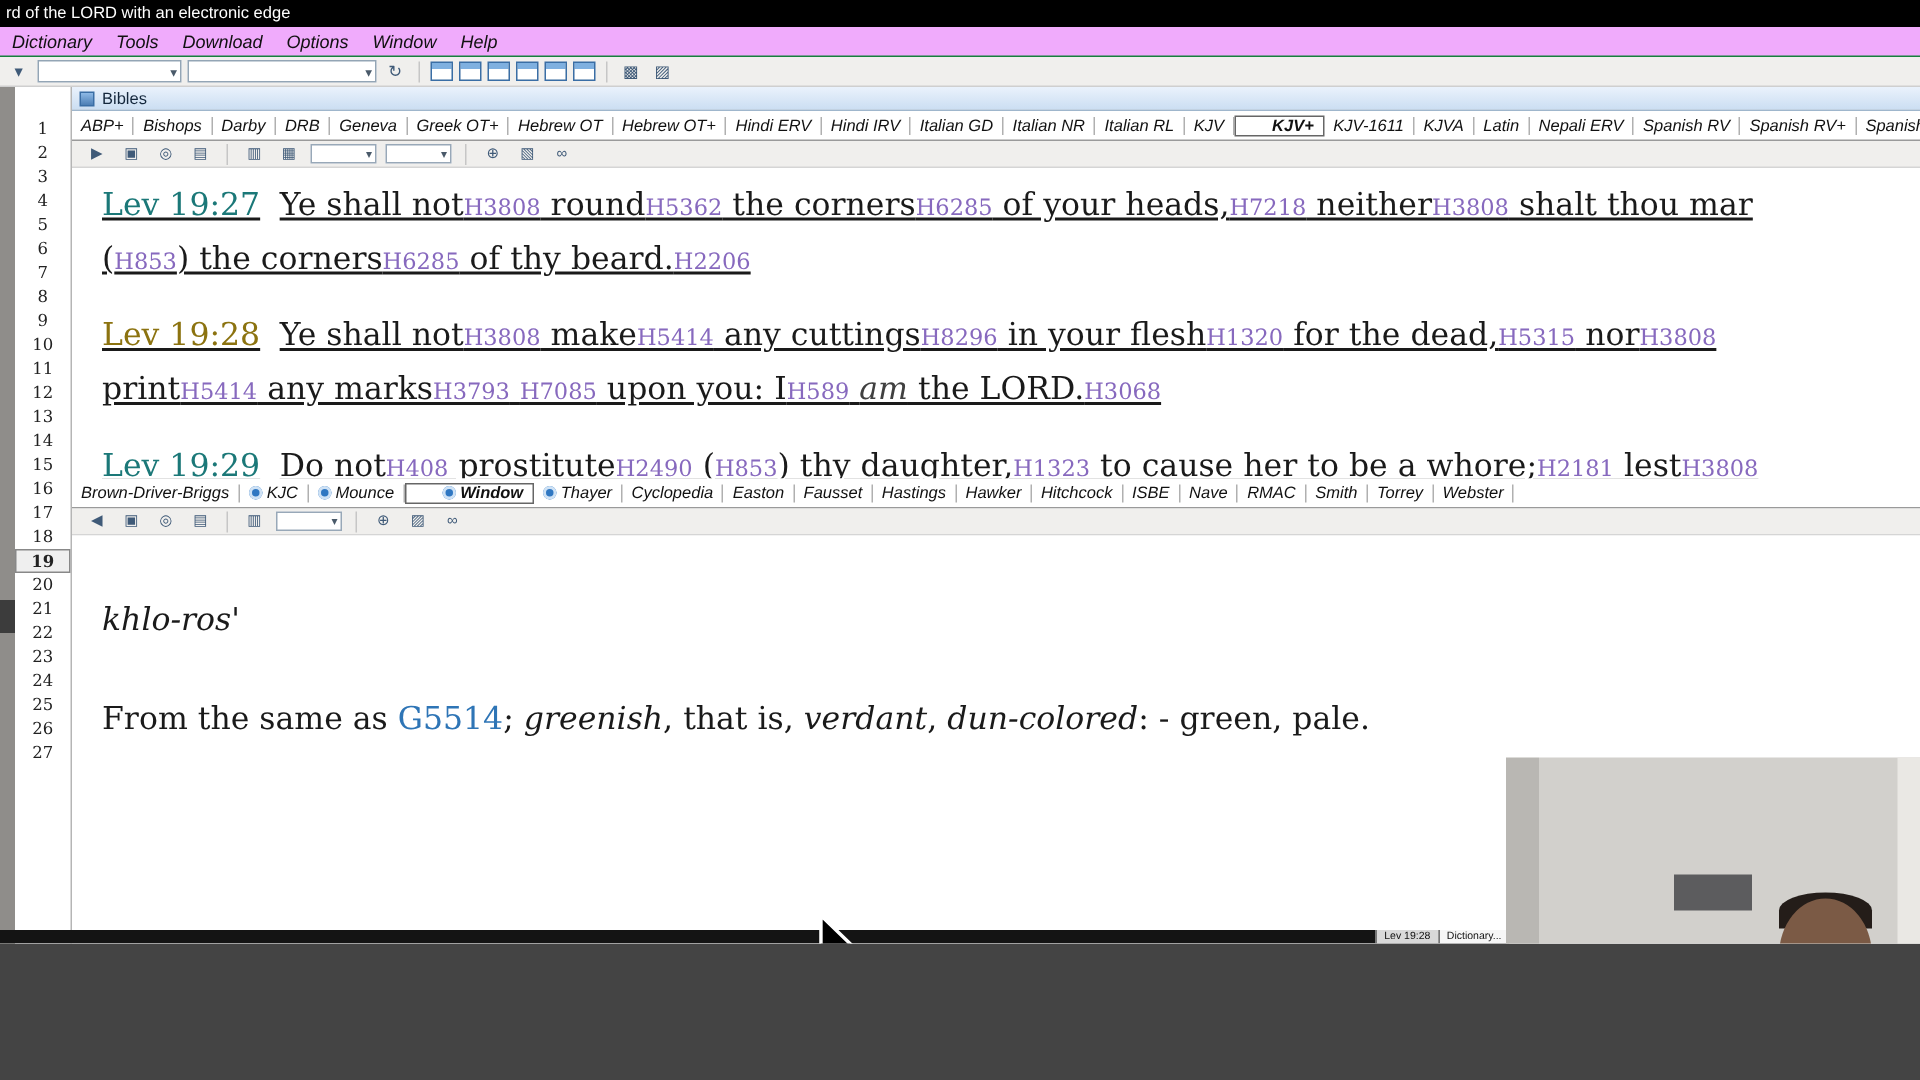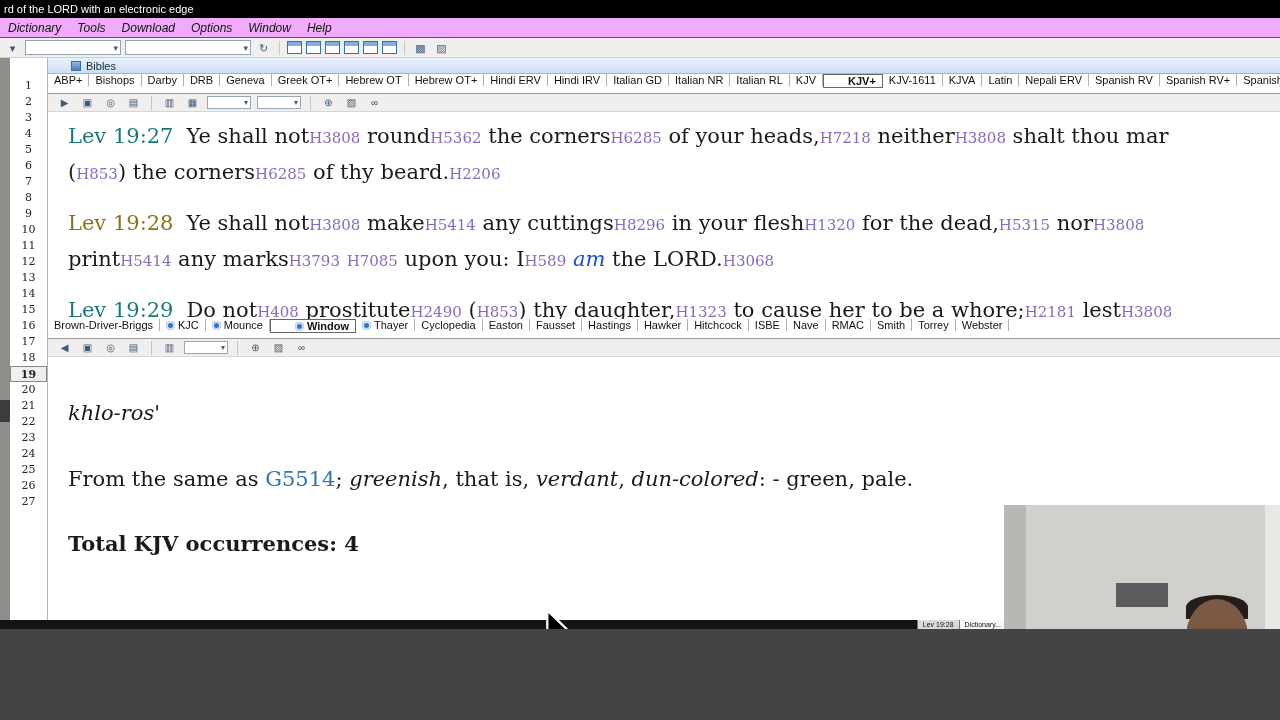--- a/index.html
+++ b/index.html
@@ -36,52 +36,52 @@
   .strip-handle { position: absolute; top: 342px; left: 0; width: 10px; height: 22px; background: #3c3c3c; }
   .verse-col { width: 38px; background: #fff; border-right: 1px solid #b5b5b5; padding-top: 20px; }
   .vnum { height: 16px; line-height: 16px; text-align: center; font-family: "DejaVu Serif", serif;
           font-size: 11px; color: #222; }
   .vnum.sel { font-weight: bold; border: 1px solid #888; background: #efefef; }
   .main-col { flex: 1; min-width: 0; display: flex; flex-direction: column; }
 
   
   .panel-header { height: 16px; background: linear-gradient(#eaf2fc, #cbdef2);
                   border-bottom: 1px solid #9fb6cc; display: flex; align-items: center;
-                  gap: 5px; padding-left: 23px; font-size: 11px; color: #14273c; position: relative; }
+                  gap: 5px; padding-left: 5px; font-size: 11px; color: #14273c; position: relative; }
   .ph-icon { width: 10px; height: 10px; border: 1px solid #3a6ea5;
              background: linear-gradient(#8db9e6, #4d7fb5); }
   .hdr-end { position: absolute; right: 0; top: 0; width: 13px; height: 15px; background: #23457c; }
 
   
   .tab-row { height: 20px; background: #fff; border-bottom: 1px solid #9a9a9a;
-             display: flex; align-items: flex-start; overflow: hidden; white-space: nowrap; }
+             display: flex; align-items: center; overflow: hidden; white-space: nowrap; font-style: italic; }
   .tab { font-size: 11px; color: #111; padding: 0 6px; border-right: 1px solid #b0b0b0;
          display: flex; align-items: center; gap: 3px; cursor: default; }
   .tab.active { font-weight: bold; background: #fff; border: 1px solid #666; padding-left: 24px; }
   .dict-tab-icon { width: 9px; height: 9px; border-radius: 50%; background: #2f77c2;
                    box-shadow: inset 0 0 0 2px #cfe2f5; }
 
   
   .mini-toolbar { height: 18px; background: #f0efed; border-bottom: 1px solid #d5d5d5;
                   display: flex; align-items: center; gap: 6px; padding-left: 8px; }
   .mini-toolbar .tb-icon { height: 15px; line-height: 15px; font-size: 10px; }
   .mini-combo { width: 44px; height: 13px; border: 1px solid #98a8b8; background: #fff;
                 display: flex; justify-content: flex-end; align-items: center;
                 font-size: 8px; color: #4a5a6a; padding-right: 2px; }
 
   
   .bible-text { height: 207px; overflow: hidden; padding: 7px 0 0 20px;
-                font-family: "DejaVu Serif", serif; font-size: 21px; color: #1a1a1a; }
+                font-family: "DejaVu Serif", serif; font-size: 21px; color: #1a1a1a; text-decoration: underline; }
   .verse-block { margin-bottom: 15px; }
   .verse-line { white-space: nowrap; line-height: 34px; overflow: hidden; }
   .verse-ref { margin-right: 13px; }
   .ref-teal { color: #1b7878; }
   .ref-olive { color: #8c7310; }
   .seg-strong { font-size: 15px; color: #8769be; }
-  .bible-text .seg-italic { font-style: italic; color: #1d4ed8; }
+  .bible-text .seg-italic { font-style: italic; color: #404040; }
 
   
   .dict-content { flex: 1; overflow: hidden; padding-left: 20px;
                   font-family: "DejaVu Serif", serif; color: #1a1a1a; background: #fff; }
   .headword { margin-top: 42px; font-size: 27px; color: #2e75b6; }
   .pron { margin-top: 44px; font-size: 21px; font-style: italic; }
   .dict-def { margin-top: 42px; font-size: 21px; white-space: nowrap; overflow: hidden; }
   .dict-def .seg-link { color: #2e75b6; }
   .dict-def .seg-italic { font-style: italic; }
   .occ { margin-top: 40px; font-size: 21px; font-weight: bold; }
@@ -329,21 +329,20 @@
           </span>
         <span class="sep"></span>
         <span class="tb-icon">⊕</span>
         <span class="tb-icon">▨</span>
         <span class="tb-icon">∞</span>
       </div>
 
       <div class="dict-content">
         <div class="pron">khlo-ros'</div>
         <div class="dict-def"><span class="seg-text">From the same as </span><span class="seg-link">G5514</span><span class="seg-text">; </span><span class="seg-italic">greenish</span><span class="seg-text">, that is, </span><span class="seg-italic">verdant</span><span class="seg-text">, </span><span class="seg-italic">dun-colored</span><span class="seg-text">: - green, pale.</span></div>
-        <div class="occ">Total KJV occurrences: 4</div>
       </div>
 
     </div>
   </div>
 
   <div class="bottom-bar">
     <div class="bottom-tabs">
         <span class="btab">Lev 19:28</span>
         <span class="btab active">Dictionary...</span>
       </div>

